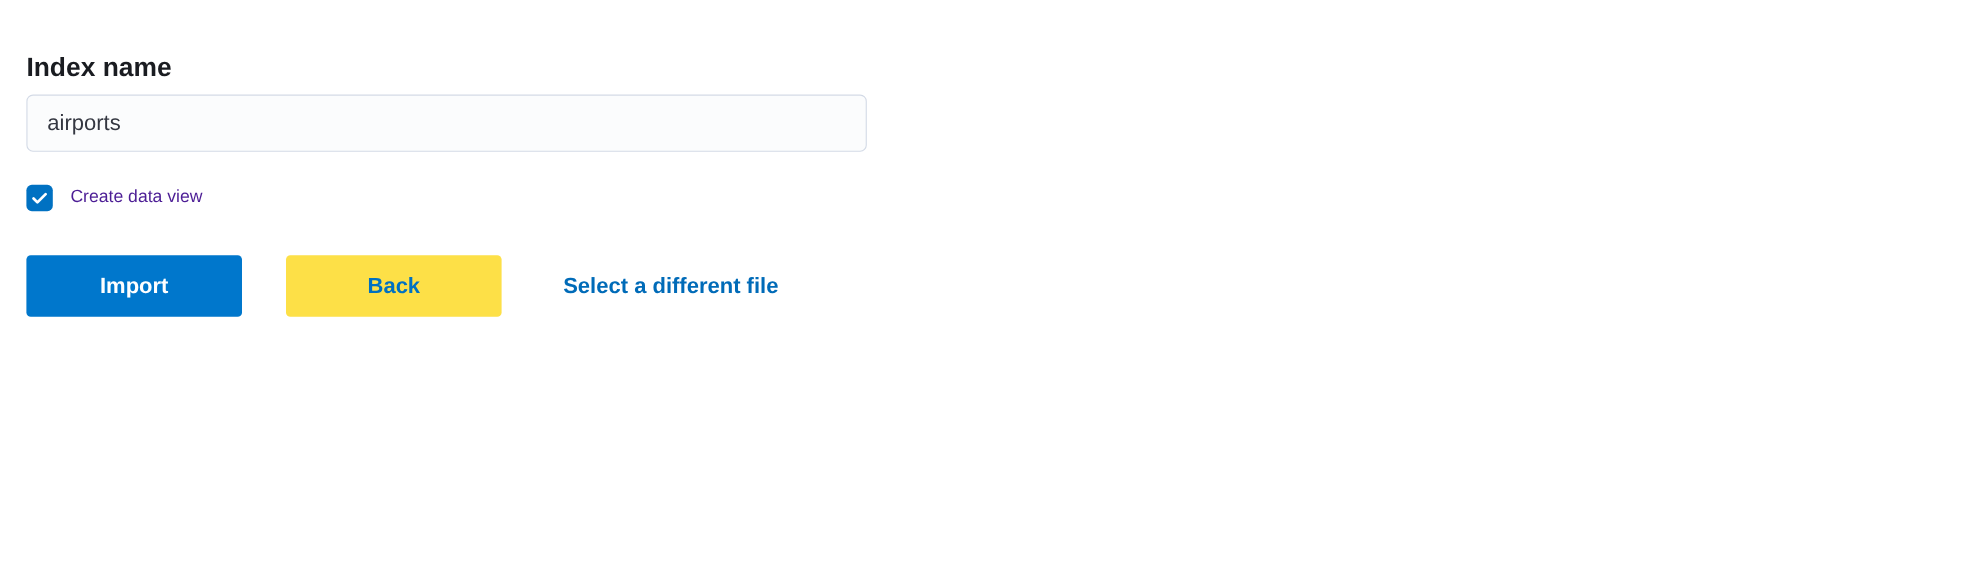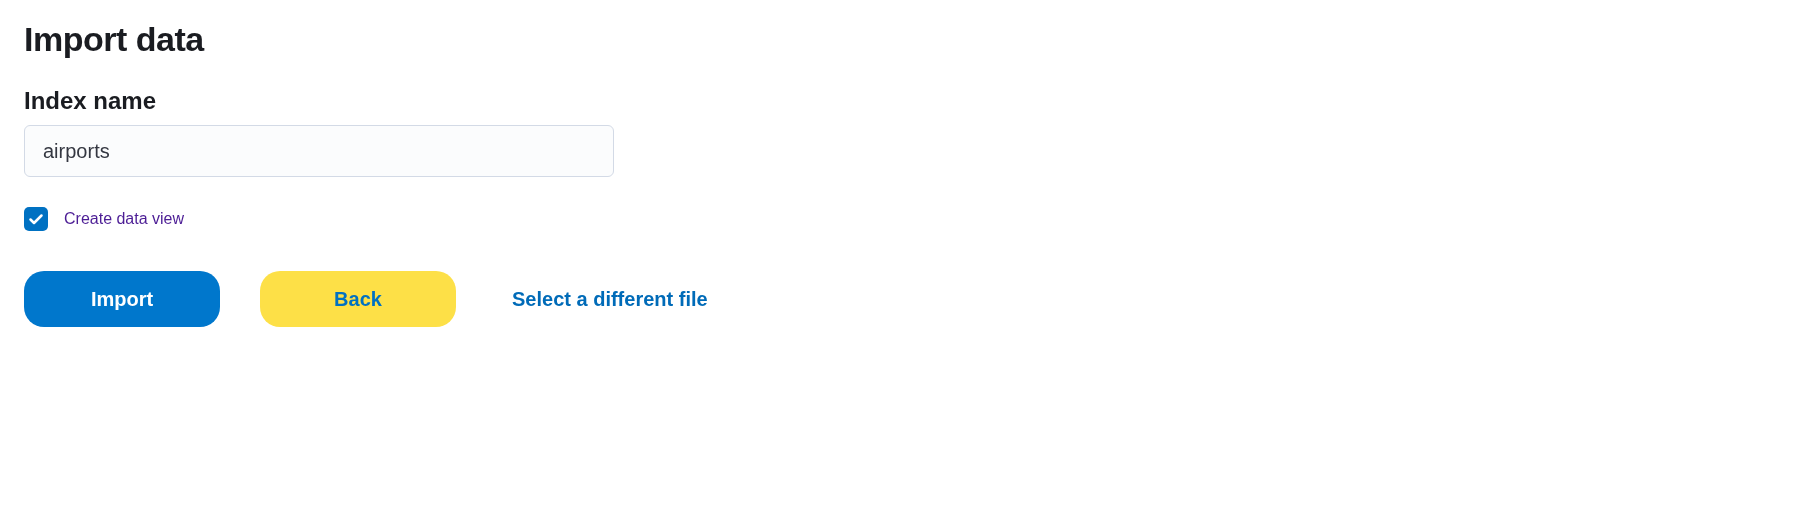--- a/index.html
+++ b/index.html
@@ -47,21 +47,21 @@
   }
   .form-area {
     margin-top: 28px;
   }
   .field-label {
     font-size: 24px;
     font-weight: 700;
     margin-bottom: 10px;
   }
   .text-input {
-    width: 590px;
+    width: 764px;
     height: 52px;
     box-sizing: border-box;
     border: 1px solid #d3dae6;
     background: #fbfcfd;
     border-radius: 6px;
     font-size: 20px;
     padding: 0 18px;
     color: #343741;
     font-family: inherit;
     outline: none;
@@ -92,21 +92,21 @@
     margin-left: 16px;
     color: #4c1d95;
   }
   .button-row {
     margin-top: 40px;
     display: flex;
     align-items: center;
   }
   .btn {
     height: 56px;
-    border-radius: 20px;
+    border-radius: 4px;
     border: none;
     font-size: 20px;
     font-weight: 600;
     cursor: pointer;
     font-family: inherit;
     display: inline-flex;
     align-items: center;
     justify-content: center;
   }
   .btn-primary {
@@ -129,21 +129,20 @@
     cursor: pointer;
     margin-left: 56px;
     padding: 0;
     font-family: inherit;
   }
 </style>
 </head>
 <body>
 
 <div class="page">
-  <h1 class="page-title">Import data</h1>
 
 
   <div class="form-area">
     <div class="field-label">Index name</div>
     <input type="text" class="text-input" value="airports" style="">
 
     <div class="checkbox-row">
       <span class="checkbox" role="checkbox" aria-checked="true">
         <svg viewBox="0 0 16 16">
           <path d="M2.5 8.5 L6 12 L13.5 4.5" fill="none" stroke="#ffffff" stroke-width="2.5" stroke-linecap="round" stroke-linejoin="round"></path>

